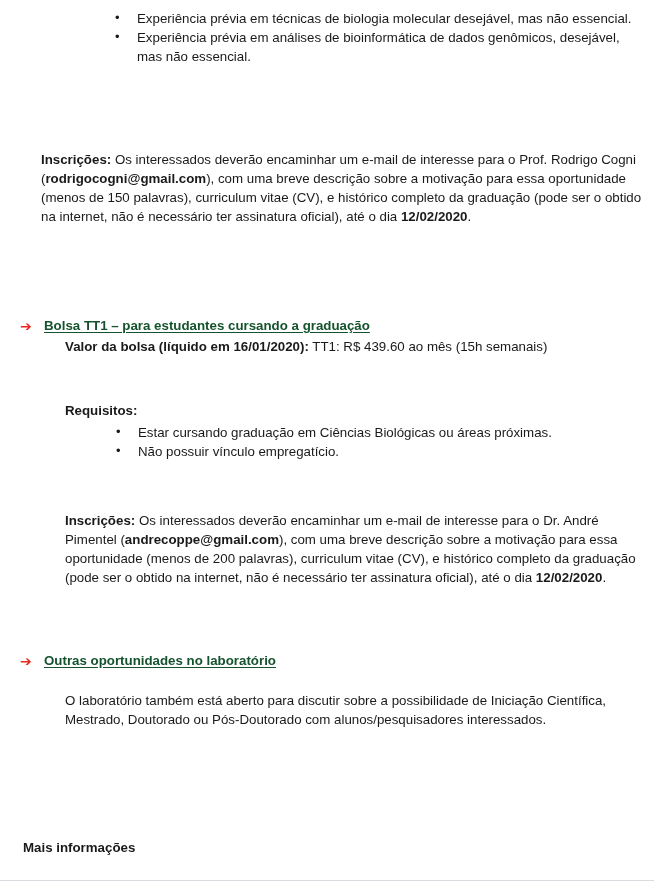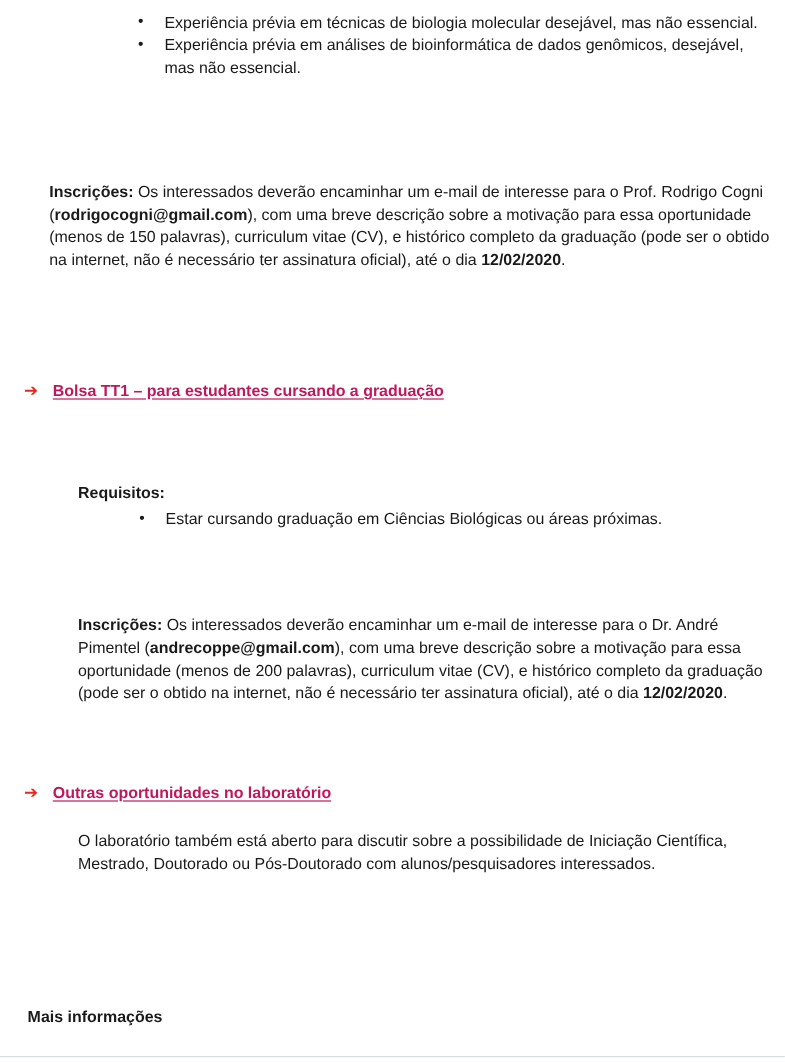--- a/index.html
+++ b/index.html
@@ -78,21 +78,21 @@
     color: #e8281e;
     font-family: "DejaVu Sans", sans-serif;
     font-size: 14px;
     font-weight: bold;
     line-height: 1.2;
     margin-right: 8px;
     display: inline-block;
     width: 16px;
   }
   .arrow-label {
-    color: #be185d;
+    color: #14532d;
     font-weight: bold;
     text-decoration: underline;
     text-underline-offset: 2px;
     font-size: 13.3px;
     line-height: 1.2;
   }
 
   .head-tt1 { left: 20px; top: 318px; }
   .head-outras { left: 20px; top: 653px; }
 
@@ -166,26 +166,28 @@
   </ul>
 
   <p class="para insc-1"><b>Inscrições:</b><span> Os interessados deverão encaminhar um e-mail de interesse para o Prof. Rodrigo Cogni (</span><b>rodrigocogni@gmail.com</b><span>), com uma breve descrição sobre a motivação para essa oportunidade (menos de 150 palavras), curriculum vitae (CV), e histórico completo da graduação (pode ser o obtido na internet, não é necessário ter assinatura oficial), até o dia </span><b>12/02/2020</b><span>.</span></p>
 
   <div class="arrow-head head-tt1">
     <span class="arrow-glyph">➔</span>
     <span class="arrow-label">Bolsa TT1 – para estudantes cursando a graduação</span>
   </div>
 
   <div class="bolsa-lines">
+    <p class="para line"><b>Valor da bolsa (líquido em 16/01/2020):</b><span> TT1: R$ 439.60 ao mês (15h semanais)</span></p>
   </div>
 
   <div class="requisitos-title">Requisitos:</div>
 
   <ul class="bullets req-bullets">
     <li><span>Estar cursando graduação em Ciências Biológicas ou áreas próximas.</span></li>
+    <li><span>Não possuir vínculo empregatício.</span></li>
   </ul>
 
   <p class="para insc-2"><b>Inscrições:</b><span> Os interessados deverão encaminhar um e-mail de interesse para o Dr. André Pimentel (</span><b>andrecoppe@gmail.com</b><span>), com uma breve descrição sobre a motivação para essa oportunidade (menos de 200 palavras), curriculum vitae (CV), e histórico completo da graduação (pode ser o obtido na internet, não é necessário ter assinatura oficial), até o dia </span><b>12/02/2020</b><span>.</span></p>
 
   <div class="arrow-head head-outras">
     <span class="arrow-glyph">➔</span>
     <span class="arrow-label">Outras oportunidades no laboratório</span>
   </div>
 
   <p class="para outras-para">O laboratório também está aberto para discutir sobre a possibilidade de Iniciação Científica, Mestrado, Doutorado ou Pós-Doutorado com alunos/pesquisadores interessados.</p>

